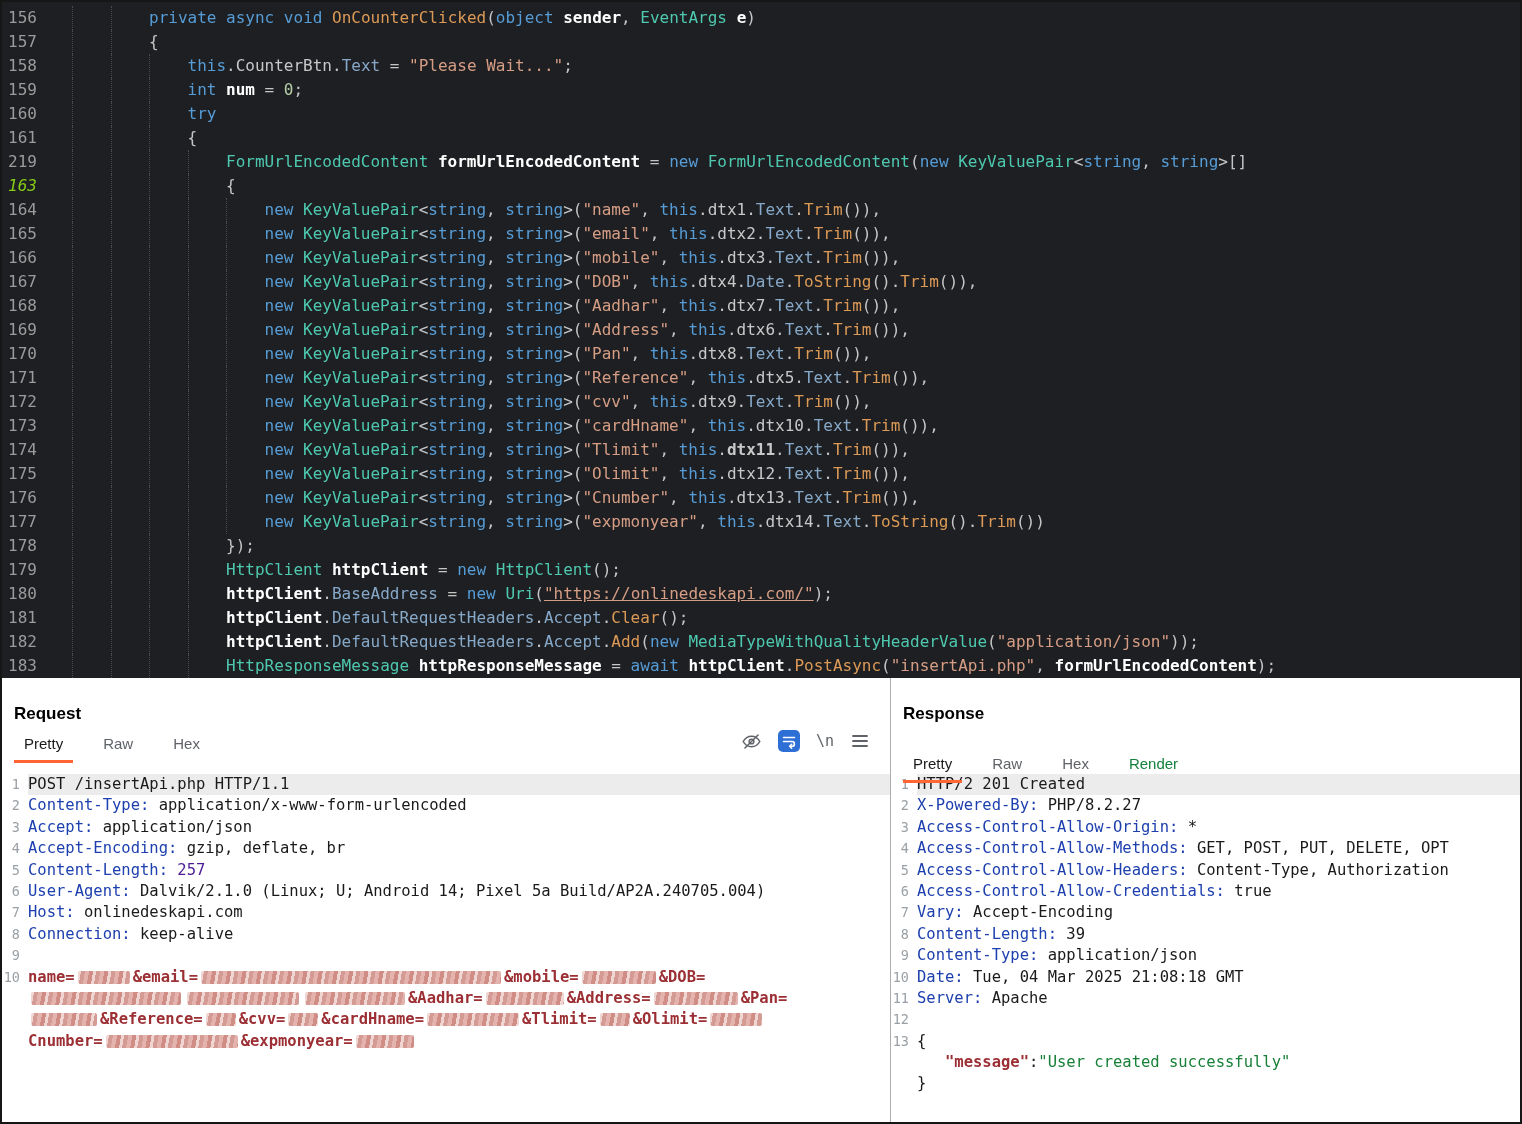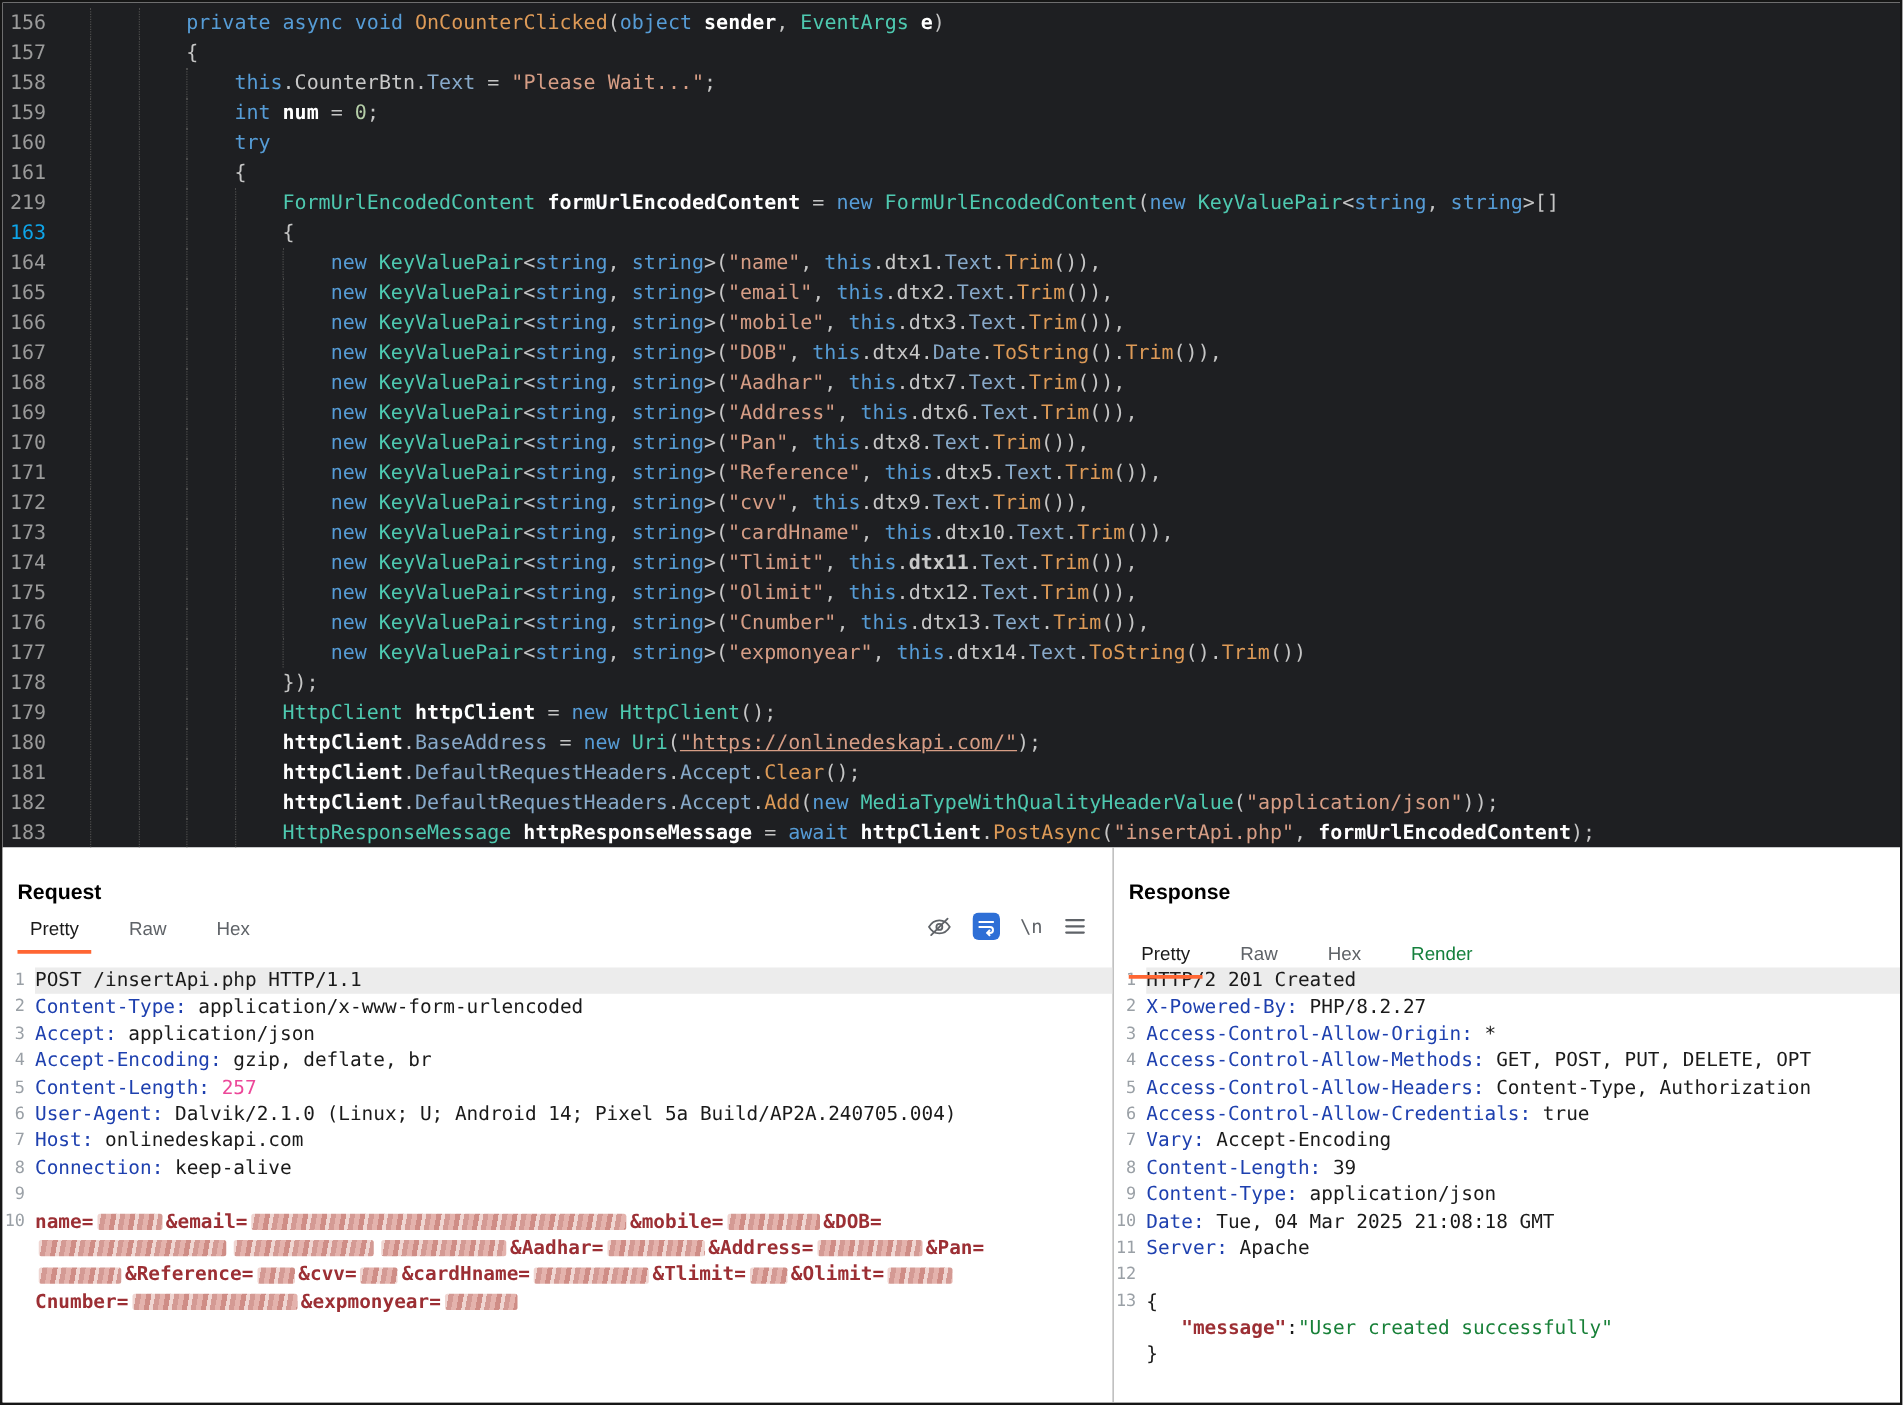--- a/index.html
+++ b/index.html
@@ -151,21 +151,21 @@
           <span class="tk-k" style="color: rgb(86, 156, 214);">new</span>
           <span class="tk-p" style="color: rgb(197, 197, 197);"> </span>
           <span class="tk-t" style="color: rgb(78, 201, 176);">KeyValuePair</span>
           <span class="tk-p" style="color: rgb(197, 197, 197);">&lt;</span>
           <span class="tk-k" style="color: rgb(86, 156, 214);">string</span>
           <span class="tk-p" style="color: rgb(197, 197, 197);">, </span>
           <span class="tk-k" style="color: rgb(86, 156, 214);">string</span>
           <span class="tk-p" style="color: rgb(197, 197, 197);">&gt;[]</span>
         </div>
         <div class="c-line">
-          <span class="c-gutter" style="color: #0ea5e9;">163</span>
+          <span class="c-gutter" style="color: #84cc16; font-style: italic;">163</span>
           <span class="iu"></span>
           <span class="iu"></span>
           <span class="iu"></span>
           <span class="iu"></span>
           <span class="tk-p" style="color: rgb(197, 197, 197);">{</span>
         </div>
         <div class="c-line">
           <span class="c-gutter" style="color: rgb(155, 155, 155);">164</span>
           <span class="iu"></span>
           <span class="iu"></span>
@@ -678,21 +678,21 @@
           <div class="h-line">
             <span class="h-gutter">3</span>
             <span class="h-content"><span class="hseg-h" style="color: rgb(30, 64, 175);">Accept:</span><span class="hseg-b" style="color: rgb(26, 26, 26);"> application/json</span></span>
           </div>
           <div class="h-line">
             <span class="h-gutter">4</span>
             <span class="h-content"><span class="hseg-h" style="color: rgb(30, 64, 175);">Accept-Encoding:</span><span class="hseg-b" style="color: rgb(26, 26, 26);"> gzip, deflate, br</span></span>
           </div>
           <div class="h-line">
             <span class="h-gutter">5</span>
-            <span class="h-content"><span class="hseg-h" style="color: rgb(30, 64, 175);">Content-Length:</span><span class="hseg-b" style="color: #ec4899;"> 257</span></span>
+            <span class="h-content"><span class="hseg-h" style="color: rgb(30, 64, 175);">Content-Length:</span><span class="hseg-b" style="color: #4c1d95;"> 257</span></span>
           </div>
           <div class="h-line">
             <span class="h-gutter">6</span>
             <span class="h-content"><span class="hseg-h" style="color: rgb(30, 64, 175);">User-Agent:</span><span class="hseg-b" style="color: rgb(26, 26, 26);"> Dalvik/2.1.0 (Linux; U; Android 14; Pixel 5a Build/AP2A.240705.004)</span></span>
           </div>
           <div class="h-line">
             <span class="h-gutter">7</span>
             <span class="h-content"><span class="hseg-h" style="color: rgb(30, 64, 175);">Host:</span><span class="hseg-b" style="color: rgb(26, 26, 26);"> onlinedeskapi.com</span></span>
           </div>
           <div class="h-line">

